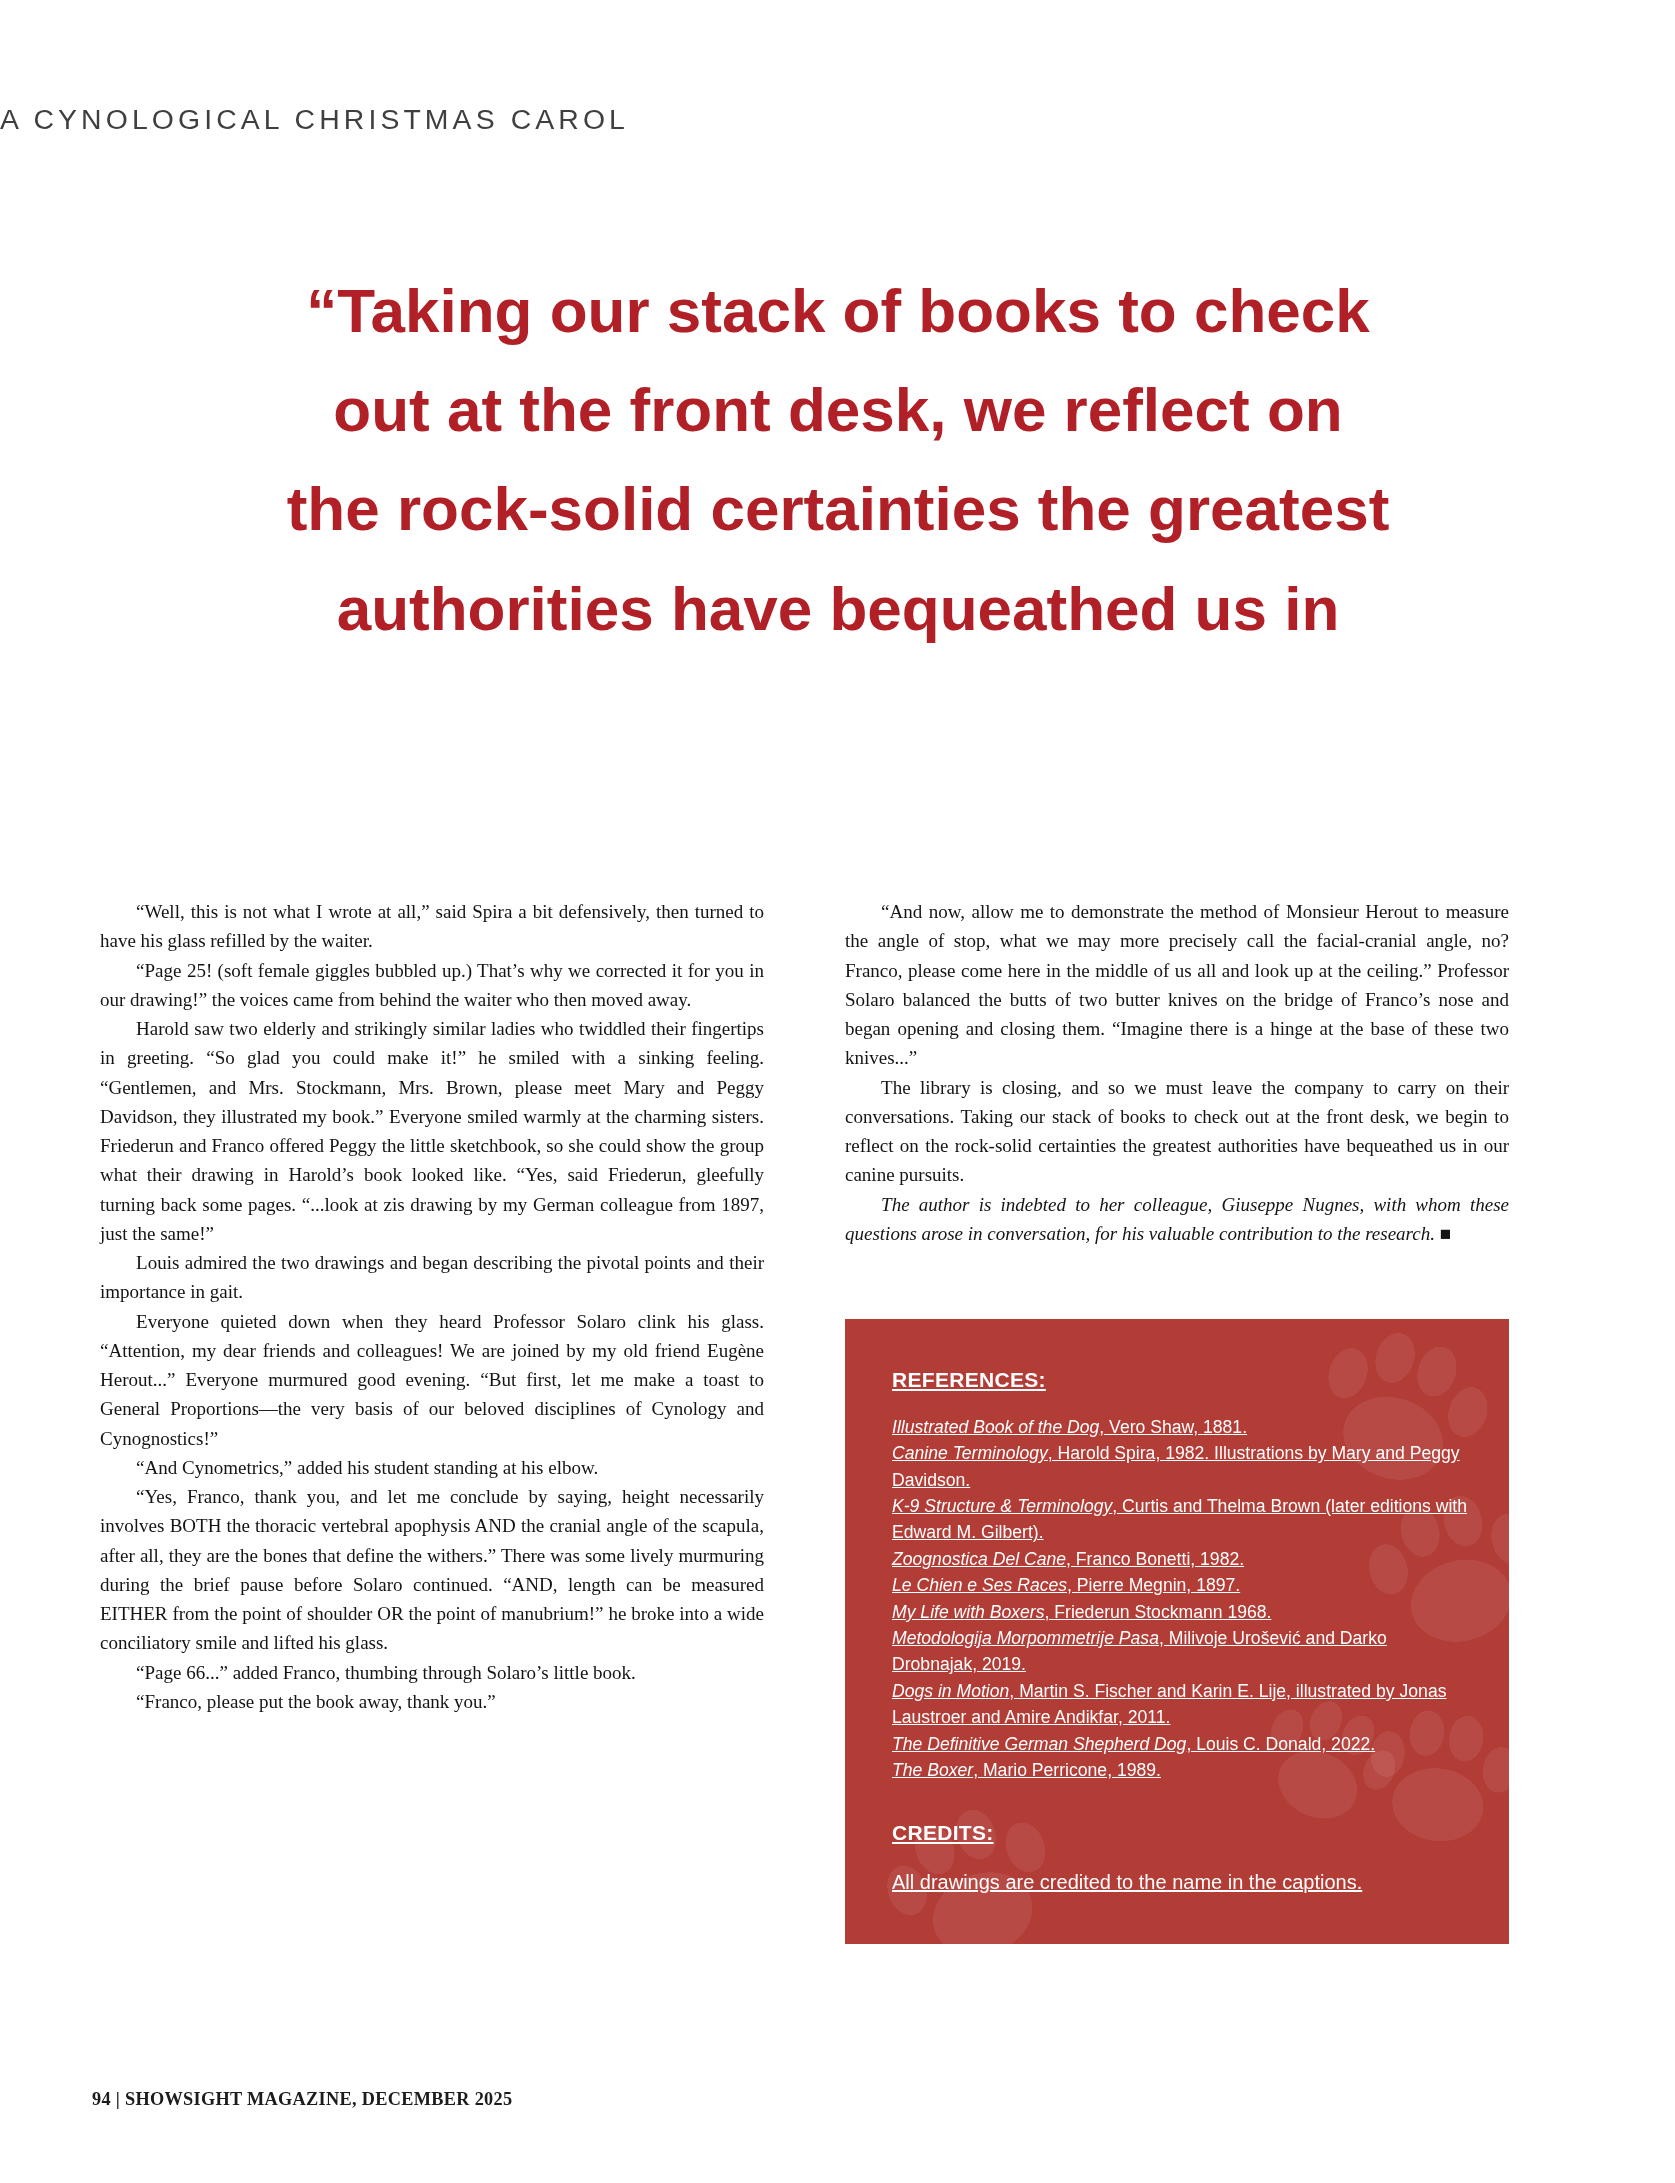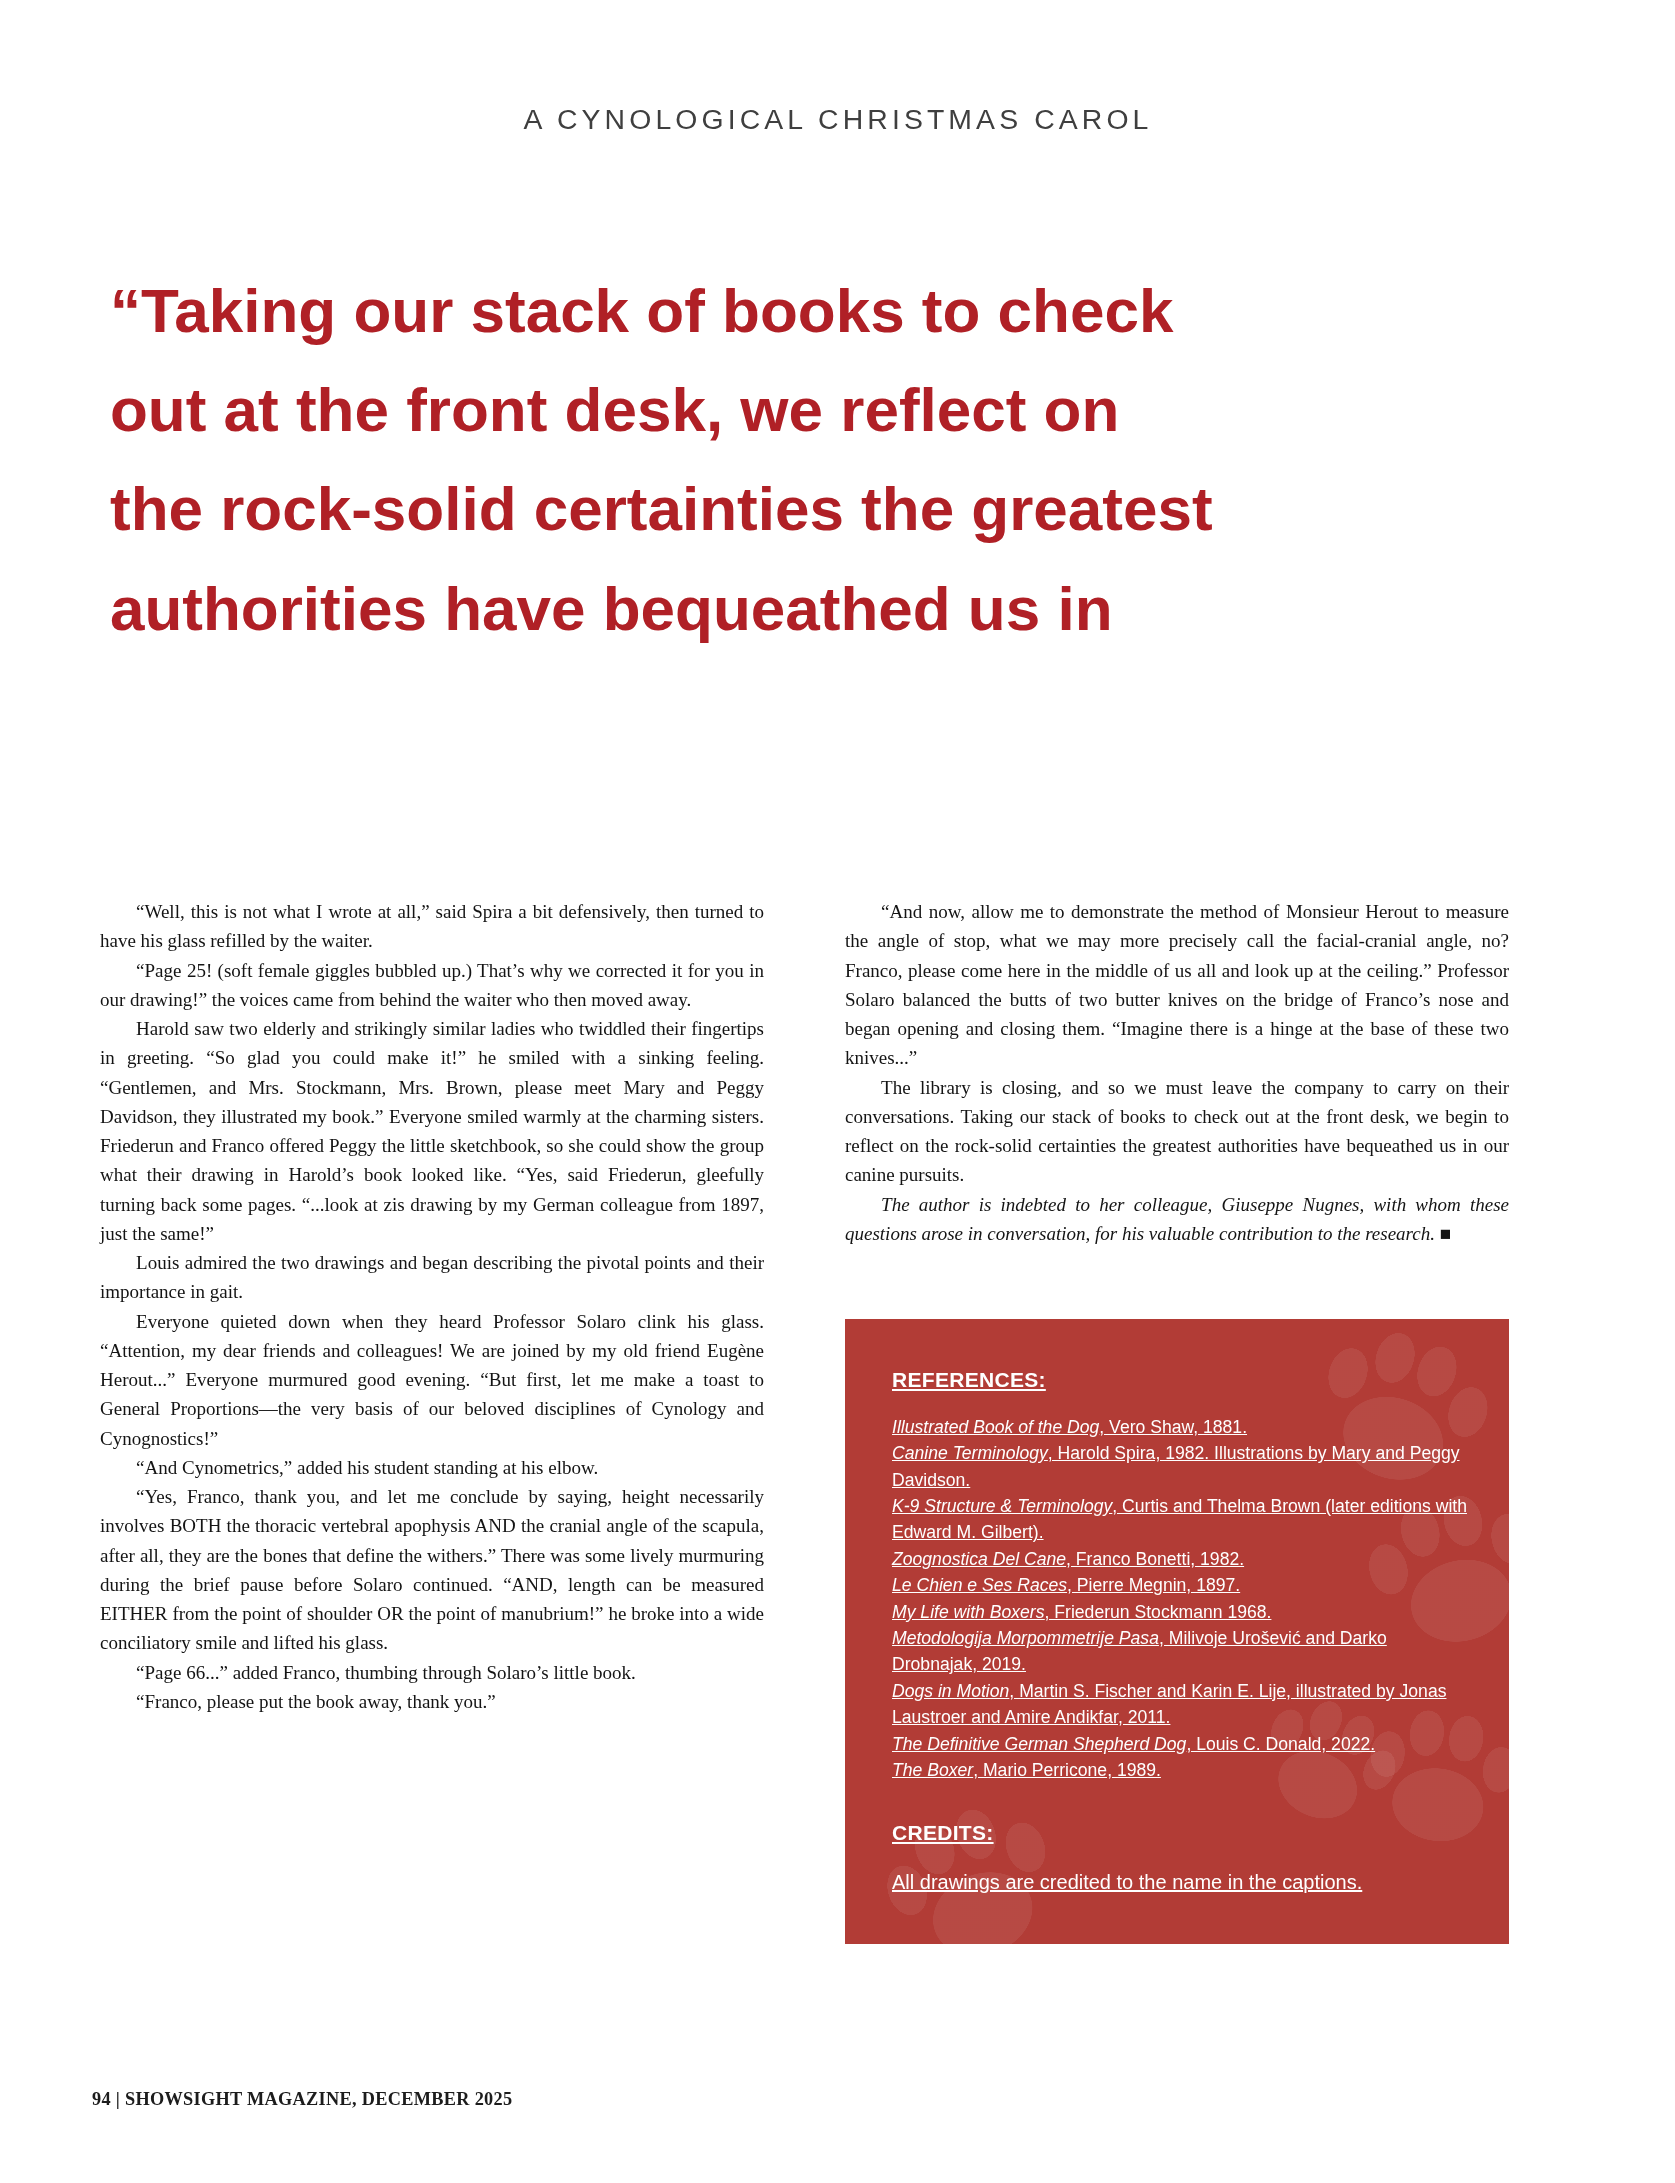--- a/index.html
+++ b/index.html
@@ -14,28 +14,28 @@
     position:relative;
     width:1676px;height:2183px;
     background:#ffffff;
     font-family:"Liberation Serif", serif;
     color:#111;
     overflow:hidden;
     margin:0 auto;
   }
   .header{
     position:absolute;top:103px;left:0;width:100%;
-    text-align:center;
+    text-align:left;
     font-family:"Liberation Sans", sans-serif;
     font-size:28.4px;letter-spacing:4.1px;
     color:#3f3f3f;
   }
   .pullquote{
     position:absolute;top:261px;left:50%;transform:translateX(-50%);
-    width:1456px;text-align:left;
+    width:1456px;text-align:center;
     color:var(--quote-red);
     font-family:"Liberation Sans", sans-serif;
     font-weight:700;
     font-size:62px;line-height:1.6;
   }
   .pq-line{white-space:nowrap;}
   .body-cols{
     position:absolute;top:897px;left:100px;
     display:flex;gap:81px;
   }

